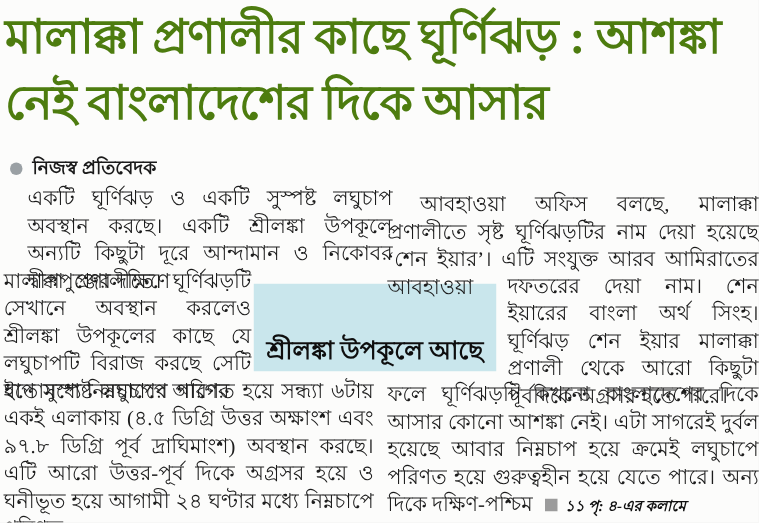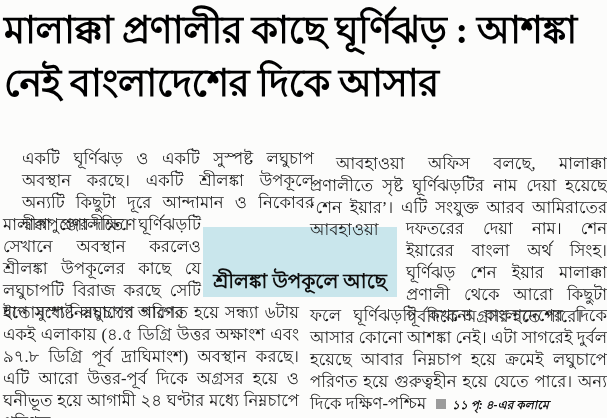--- a/index.html
+++ b/index.html
@@ -16,21 +16,21 @@
     color: #141414;
     overflow: hidden;
   }
   .headline {
     position: absolute;
     left: 4px; top: 4px; width: 600px;
     font-weight: bold;
     font-size: 38px;
     line-height: 53px;
     letter-spacing: -0.5px;
-    color: #000000;
+    color: #4d7c0f;
   }
   .byline {
     position: absolute;
     left: 8px; top: 122px; width: 290px;
     display: flex; align-items: center; gap: 8px;
     font-weight: bold;
     font-size: 15px;
     color: #1a1a1a;
   }
   .byline-bullet {
@@ -85,20 +85,24 @@
 </head>
 <body>
 
 <div class="page">
 
   <div class="headline">
     <div>মালাক্কা প্রণালীর কাছে ঘূর্ণিঝড় : আশঙ্কা</div>
     <div>নেই বাংলাদেশের দিকে আসার</div>
   </div>
 
+  <div class="byline">
+    <span class="byline-bullet"></span>
+    <span>নিজস্ব প্রতিবেদক</span>
+  </div>
 
   <div class="body-block left-top">একটি ঘূর্ণিঝড় ও একটি সুস্পষ্ট লঘুচাপ অবস্থান করছে। একটি শ্রীলঙ্কা উপকূলে অন্যটি কিছুটা দূরে আন্দামান ও নিকোবর দ্বীপপুঞ্জের দক্ষিণে</div>
 
   <div class="body-block left-beside">মালাক্কা প্রণালীতে। ঘূর্ণিঝড়টি সেখানে অবস্থান করলেও শ্রীলঙ্কা উপকূলের কাছে যে লঘুচাপটি বিরাজ করছে সেটি ইতোমধ্যে নিম্নচাপের আগের</div>
 
   <div class="body-block left-bottom">ধাপ সুস্পষ্ট লঘুচাপে পরিণত হয়ে সন্ধ্যা ৬টায় একই এলাকায় (৪.৫ ডিগ্রি উত্তর অক্ষাংশ এবং ৯৭.৮ ডিগ্রি পূর্ব দ্রাঘিমাংশ) অবস্থান করছে। এটি আরো উত্তর-পূর্ব দিকে অগ্রসর হয়ে ও ঘনীভূত হয়ে আগামী ২৪ ঘণ্টার মধ্যে নিম্নচাপে পরিণত</div>
 
   <div class="pull-quote">
     <div>শ্রীলঙ্কা উপকূলে আছে</div>
   </div>

